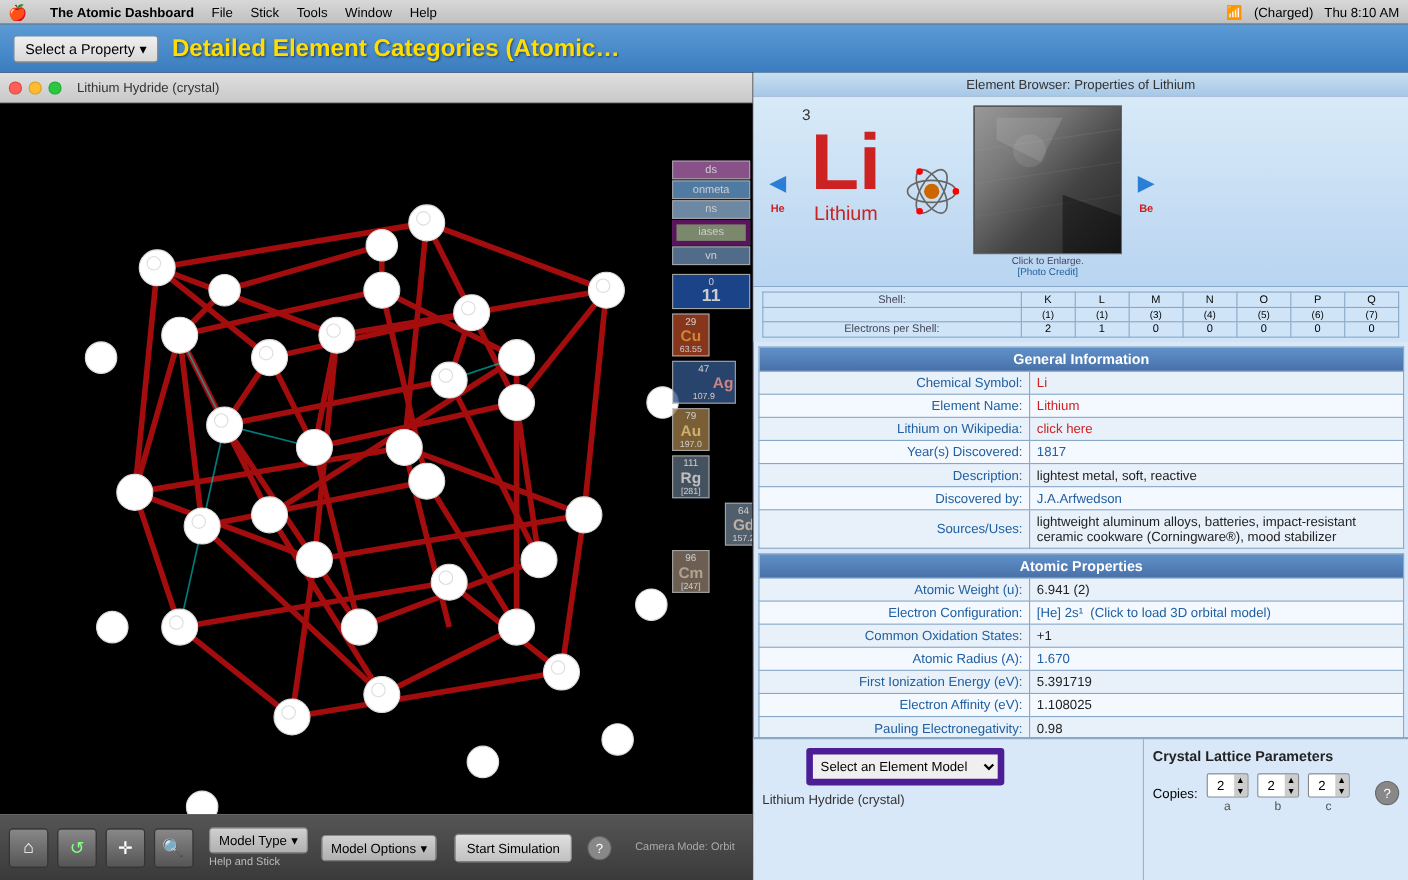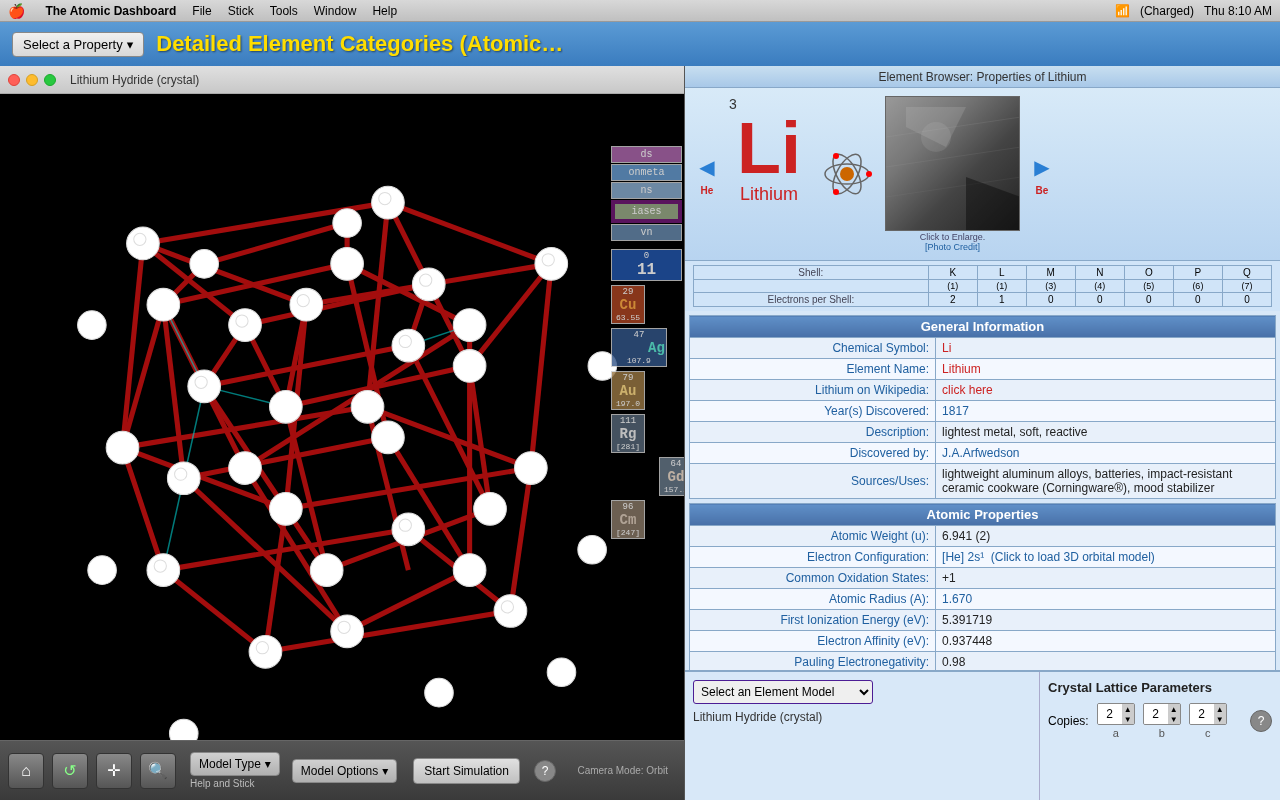--- a/index.html
+++ b/index.html
@@ -51,21 +51,21 @@
     }
     .window-btn { width: 12px; height: 12px; border-radius: 50%; }
     .btn-red { background: #ff5f57; border: 1px solid #e0433a; }
     .btn-yellow { background: #febc2e; border: 1px solid #d6a022; }
     .btn-green { background: #28c840; border: 1px solid #1aab2c; }
     .window-title { margin-left: 8px; font-size: 12px; color: #333; font-weight: 500; }
 
     
     .viewport-3d {
       flex: 1; background: #000; position: relative; overflow: hidden;
-      display: flex; align-items: center; justify-content: flex-end; font-family: Liberation Mono, monospace;
+      display: flex; align-items: center; justify-content: flex-end;
     }
 
     
     .crystal-svg { width: 100%; height: 100%; }
 
     
     .bottom-toolbar {
       background: linear-gradient(to bottom, #555, #3a3a3a);
       height: 60px; display: flex; align-items: center; padding: 0 8px; gap: 8px;
       border-top: 1px solid #666;
@@ -162,22 +162,22 @@
     
     .bottom-panels {
       display: flex; gap: 0; border-top: 2px solid #88a8c8;
       background: #d8e8f8; height: 130px;
     }
     .model-panel {
       flex: 1; padding: 8px; border-right: 1px solid #aac;
     }
     .model-panel-title { font-size: 13px; font-weight: bold; color: #222; margin-bottom: 8px; }
     .model-select {
-      width: 180px; padding: 3px; border: 1px solid #4c1d95; border-radius: 3px;
-      font-size: 12px; margin-bottom: 6px;
+      width: 180px; padding: 3px; border: 6px solid #4c1d95; border-radius: 3px;
+      font-size: 12px; margin-bottom: 6px; margin-left: 40px;
     }
     .model-name { font-size: 12px; color: #333; }
 
     .lattice-panel { padding: 8px; min-width: 240px; }
     .lattice-title { font-size: 13px; font-weight: bold; color: #222; margin-bottom: 8px; }
     .copies-row { display: flex; align-items: center; gap: 8px; margin-top: 8px; }
     .copies-label { font-size: 12px; }
     .copies-group { display: flex; flex-direction: column; align-items: center; }
     .copies-spinbox {
       display: flex; align-items: center; border: 1px solid #888; border-radius: 2px; overflow: hidden;
@@ -397,21 +397,21 @@
           <div style="display:flex;gap:1px;padding:2px;">
             <div style="background:#aa4422;border:1px solid #ccc;padding:1px;text-align:center;color:white;font-size:9px;min-width:34px;">
               <div>29</div>
               <div style="font-size:14px;font-weight:bold;color:#ffaa44;">Cu</div>
               <div style="font-size:8px;">63.55</div>
             </div>
           </div>
           <div style="display:flex;gap:1px;padding:2px;">
             <div style="background:#335588;border:1px solid #ccc;padding:1px;text-align:center;color:white;font-size:9px;min-width:34px;">
               <div>47</div>
-              <div style="font-size:14px;font-weight:bold;color:#5eead4;margin-left:35px;">Ag</div>
+              <div style="font-size:14px;font-weight:bold;color:#fca5a5;margin-left:35px;">Ag</div>
               <div style="font-size:8px;">107.9</div>
             </div>
           </div>
           <div style="display:flex;gap:1px;padding:2px;">
             <div style="background:#997744;border:1px solid #ccc;padding:1px;text-align:center;color:white;font-size:9px;min-width:34px;">
               <div>79</div>
               <div style="font-size:14px;font-weight:bold;color:#ffdd88;">Au</div>
               <div style="font-size:8px;">197.0</div>
             </div>
           </div>
@@ -641,21 +641,21 @@
           <tr>
             <td class="prop-label">Atomic Radius (A):</td>
             <td class="prop-value prop-value-blue">1.670</td>
           </tr>
           <tr>
             <td class="prop-label">First Ionization Energy (eV):</td>
             <td class="prop-value">5.391719</td>
           </tr>
           <tr>
             <td class="prop-label">Electron Affinity (eV):</td>
-            <td class="prop-value">0.937448</td>
+            <td class="prop-value">1.108025</td>
           </tr>
           <tr>
             <td class="prop-label">Pauling Electronegativity:</td>
             <td class="prop-value">0.98</td>
           </tr>
         </tbody>
           </table>
 
       </div>
 

